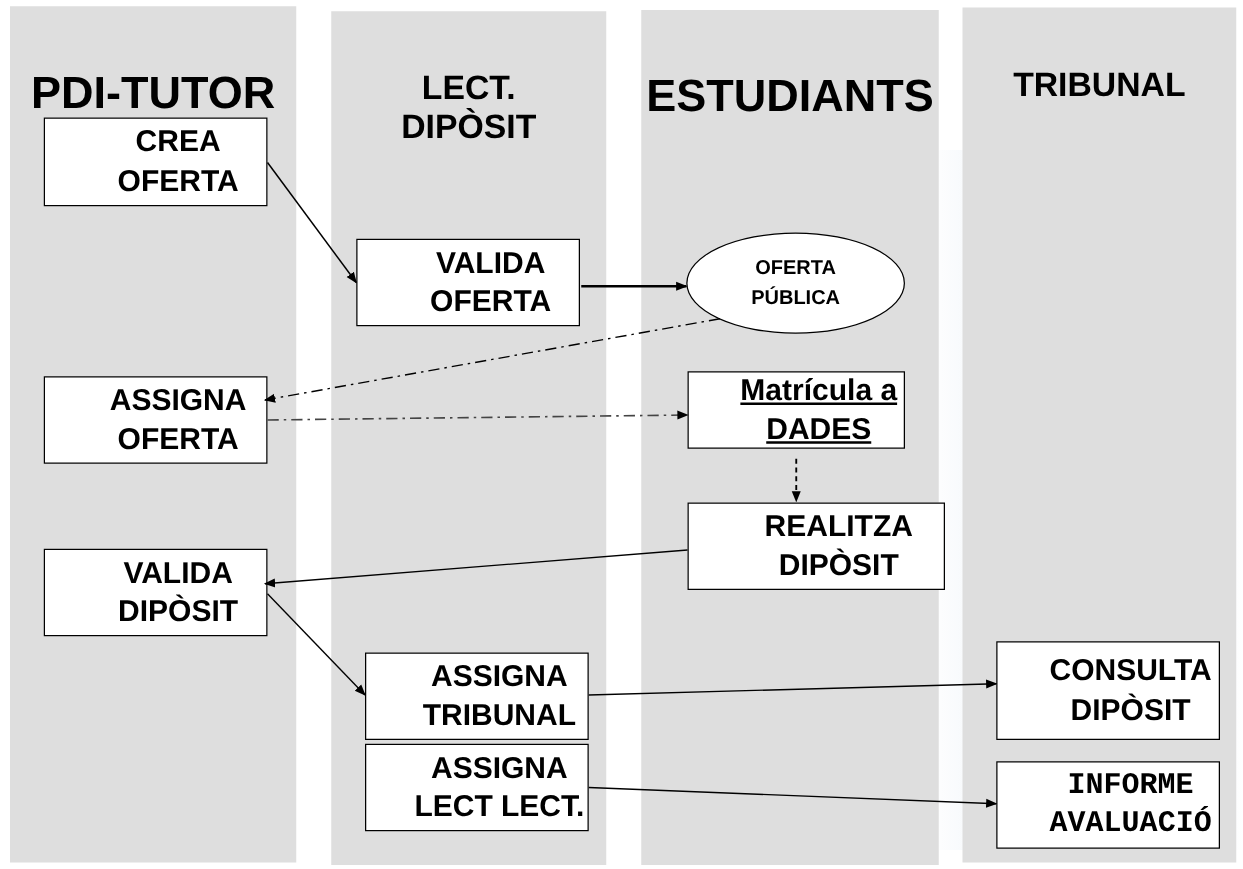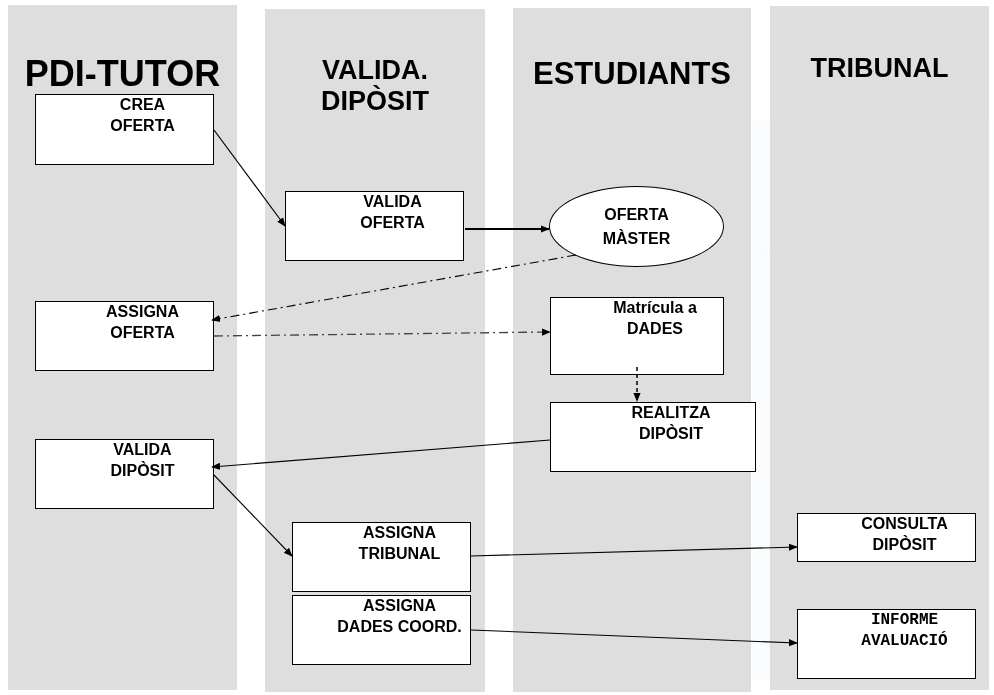--- a/index.html
+++ b/index.html
@@ -14,22 +14,22 @@
     }
     .lane {
       position: absolute; background: #dedede;
     }
     .lane-title {
       position: absolute; left: 0; right: 0; text-align: center;
       font-weight: bold; color: #000; line-height: 1.15;
     }
     .box {
       position: absolute; background: #ffffff; border: 1.3px solid #000;
-      box-sizing: border-box; display: flex; align-items: flex-start; justify-content: center;
-      text-align: center; font-weight: bold; color: #000; font-size: 16px; line-height: 1.3; padding-left: 36px;
+      box-sizing: border-box; display: flex; align-items: center; justify-content: center;
+      text-align: center; font-weight: bold; color: #000; font-size: 24px; line-height: 1.3; padding-left: 36px;
     }
     .box span { display: block; }
     .ellipse {
       position: absolute; background: #ffffff; border: 1.3px solid #000; border-radius: 50%;
       box-sizing: border-box; display: flex; flex-direction: column; align-items: center; justify-content: center;
       text-align: center; font-weight: bold; font-size: 16px; line-height: 1.45; color: #000;
     }
     svg.arrows { position: absolute; left: 0; top: 0; width: 994px; height: 695px; pointer-events: none; }
   </style>
 </head>
@@ -37,26 +37,26 @@
 
 <div class="bg-glow"></div>
 
 <div class="lane" style="left:8px; top:5px; width:229px; height:685px;">
   <div class="lane-title" style="top:48px; font-size:36px;">
     <span>PDI-TUTOR</span>
   </div>
 </div>
 <div class="lane" style="left:265px; top:9px; width:220px; height:683px;">
   <div class="lane-title" style="top:46px; font-size:27px;">
-    <span>VALIDA.</span><br>
+    <span>LECT.</span><br>
     <span>DIPÒSIT</span>
   </div>
 </div>
 <div class="lane" style="left:513px; top:8px; width:238px; height:684px;">
-  <div class="lane-title" style="top:48px; font-size:31px;">
+  <div class="lane-title" style="top:48px; font-size:36px;">
     <span>ESTUDIANTS</span>
   </div>
 </div>
 <div class="lane" style="left:770px; top:6px; width:219px; height:684px;">
   <div class="lane-title" style="top:47px; font-size:27px;">
     <span>TRIBUNAL</span>
   </div>
 </div>
 
 <div class="box" style="left:35px; top:94px; width:179px; height:71px;">
@@ -68,31 +68,31 @@
 
 <div class="box" style="left:285px; top:191px; width:179px; height:70px;">
   <div>
       <span>VALIDA</span>
       <span>OFERTA</span>
     </div>
 </div>
 
 <div class="ellipse" style="left:549px; top:186px; width:175px; height:81px;">
   <span>OFERTA</span>
-  <span>MÀSTER</span>
+  <span>PÚBLICA</span>
 </div>
 
 <div class="box" style="left:35px; top:301px; width:179px; height:70px;">
   <div>
       <span>ASSIGNA</span>
       <span>OFERTA</span>
     </div>
 </div>
 
-<div class="box" style="left:550px; top:297px; width:174px; height:78px;">
+<div class="box" style="left:550px; top:297px; width:174px; height:62px;text-decoration:underline;">
   <div>
       <span>Matrícula a</span>
       <span>DADES</span>
     </div>
 </div>
 
 <div class="box" style="left:550px; top:402px; width:206px; height:70px;">
   <div>
       <span>REALITZA</span>
       <span>DIPÒSIT</span>
@@ -109,25 +109,25 @@
 <div class="box" style="left:292px; top:522px; width:179px; height:70px;">
   <div>
       <span>ASSIGNA</span>
       <span>TRIBUNAL</span>
     </div>
 </div>
 
 <div class="box" style="left:292px; top:595px; width:179px; height:70px;">
   <div>
       <span>ASSIGNA</span>
-      <span>DADES COORD.</span>
+      <span>LECT LECT.</span>
     </div>
 </div>
 
-<div class="box" style="left:797px; top:513px; width:179px; height:49px;">
+<div class="box" style="left:797px; top:513px; width:179px; height:79px;">
   <div>
       <span>CONSULTA</span>
       <span>DIPÒSIT</span>
     </div>
 </div>
 
 <div class="box" style="left:797px; top:609px; width:179px; height:70px;font-family:Liberation Mono, monospace;">
   <div>
       <span>INFORME</span>
       <span>AVALUACIÓ</span>

